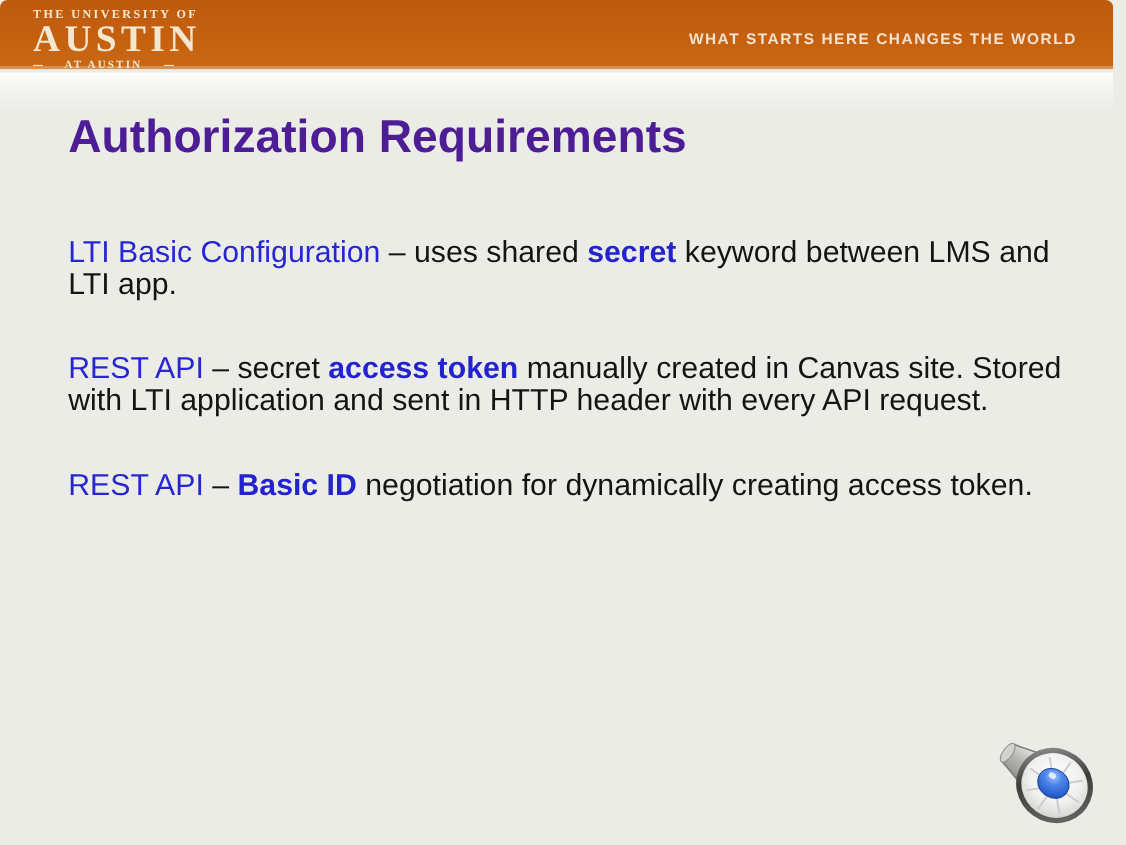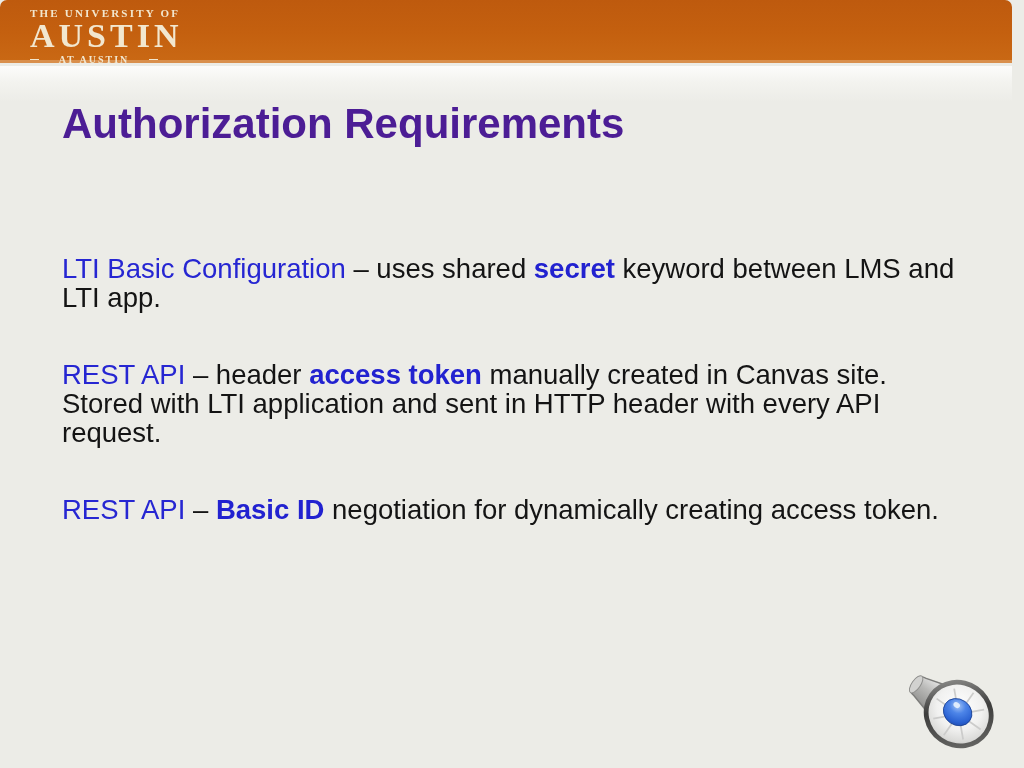--- a/index.html
+++ b/index.html
@@ -98,21 +98,21 @@
 
   
   .body-text {
     position: absolute;
     left: 62px; top: 214px;
     width: 905px;
     font-size: 27.5px;
     line-height: 29px;
     color: #141414;
   }
-  .body-text p { margin-bottom: 48px; margin-top: 40px; }
+  .body-text p { margin-bottom: 48px; }
   .seg-blue { color: #2626D2; }
   .seg-blue-bold { color: #2222D0; font-weight: bold; }
 
   
   .speaker {
     position: absolute;
     right: 13px; bottom: 9px;
     width: 98px; height: 102px;
     cursor: pointer;
   }
@@ -127,30 +127,31 @@
     <div class="logo">
       <div class="logo-top">THE UNIVERSITY OF</div>
       <div class="logo-name">AUSTIN</div>
       <div class="logo-bottom">
         <span class="rule"></span>
         <span class="logo-bottom-text">AT AUSTIN</span>
         <span class="rule"></span>
       </div>
     </div>
 
+    <div class="tagline">WHAT STARTS HERE CHANGES THE WORLD</div>
   </div>
 
   <div class="banner-shadow"></div>
 
   <h1 class="title">Authorization Requirements</h1>
 
   <div class="body-text">
     <p><span class="seg-blue">LTI Basic Configuration</span><span> – uses shared </span><span class="seg-blue-bold">secret</span><span> keyword between LMS and LTI app.</span></p>
 
-    <p><span class="seg-blue">REST API</span><span> – header </span><span class="seg-blue-bold">access token</span><span> manually created in Canvas site. Stored with LTI application and sent in HTTP header with every API request.</span></p>
+    <p><span class="seg-blue">REST API</span><span> – secret </span><span class="seg-blue-bold">access token</span><span> manually created in Canvas site. Stored with LTI application and sent in HTTP header with every API request.</span></p>
 
     <p><span class="seg-blue">REST API</span><span> – </span><span class="seg-blue-bold">Basic ID</span><span> negotiation for dynamically creating access token.</span></p>
   </div>
 
   <div class="speaker">
     <svg width="98" height="102" viewBox="0 0 102 106">
       <defs>
         <radialGradient id="face" cx="45%" cy="40%" r="68%">
           <stop offset="0%" stop-color="#ffffff"></stop>
           <stop offset="55%" stop-color="#f1f1f0"></stop>

